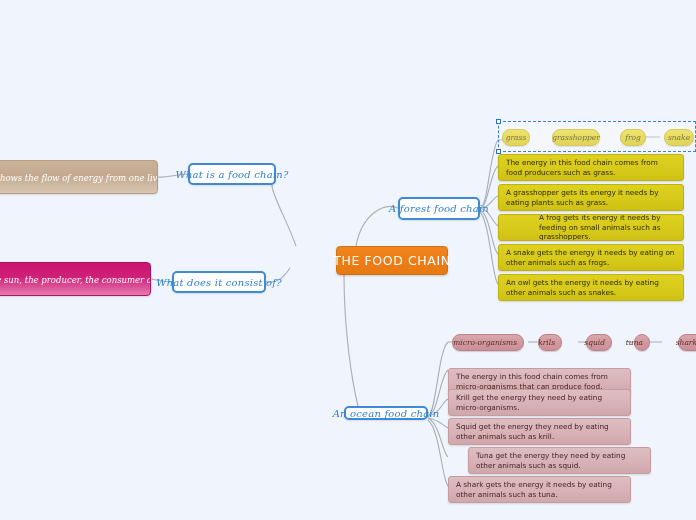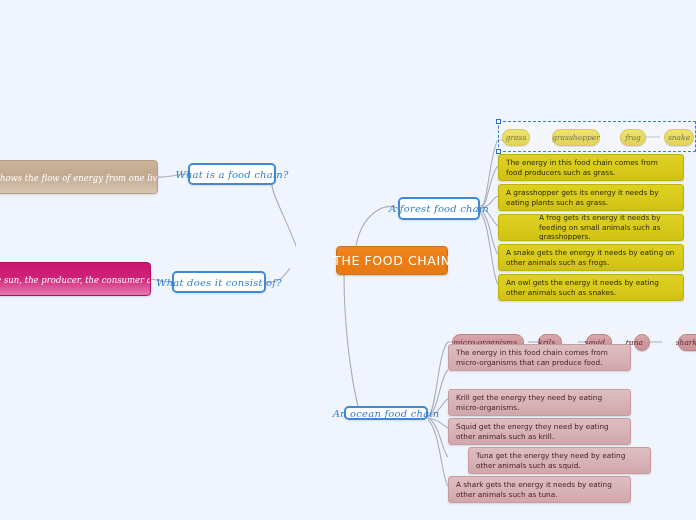--- a/index.html
+++ b/index.html
@@ -310,21 +310,21 @@
   <div class="tag pink" style="left:586px; top:334px; width:26px;">
     <span class="label">squid</span>
   </div>
   <div class="tag pink" style="left:634px; top:334px; width:16px;">
     <span class="label">tuna</span>
   </div>
   <div class="tag pink" style="left:678px; top:334px; width:26px;">
     <span class="label">shark</span>
   </div>
 
-  <div class="info-box pink" style="left:448px; top:344px;">
+  <div class="info-box pink" style="left:448px; top:368px;">
     <span class="text">The energy in this food chain comes from micro-organisms that can produce food.</span>
   </div>
   <div class="info-box pink" style="left:448px; top:389px;">
     <span class="text">Krill get the energy they need by eating micro-organisms.</span>
   </div>
   <div class="info-box pink" style="left:448px; top:418px;">
     <span class="text">Squid get the energy they need by eating other animals such as krill.</span>
   </div>
   <div class="info-box pink" style="left:468px; top:447px;">
     <span class="text">Tuna get the energy they need by eating other animals such as squid.</span>

